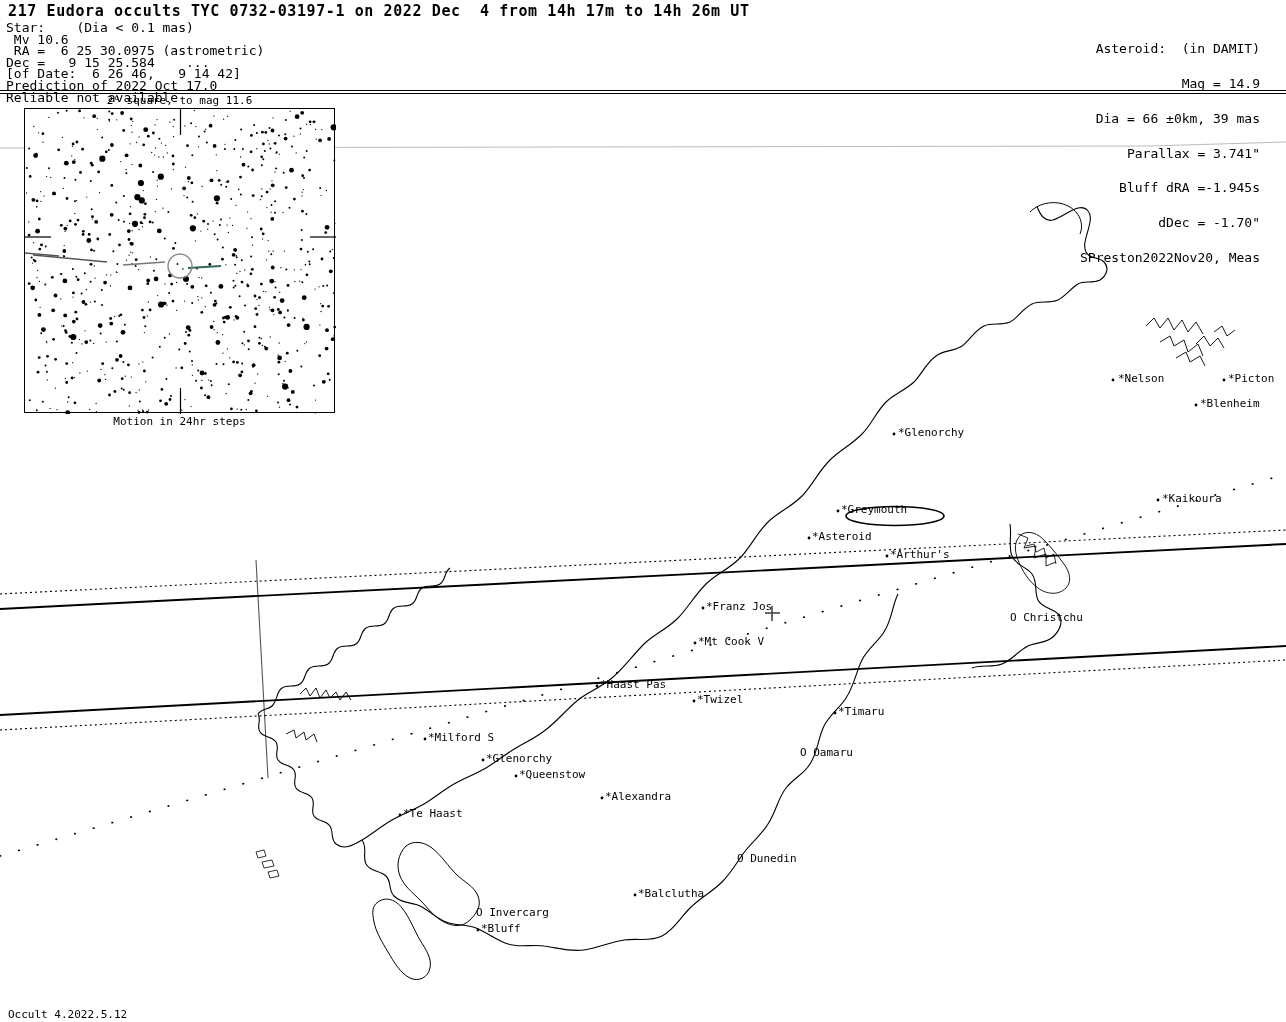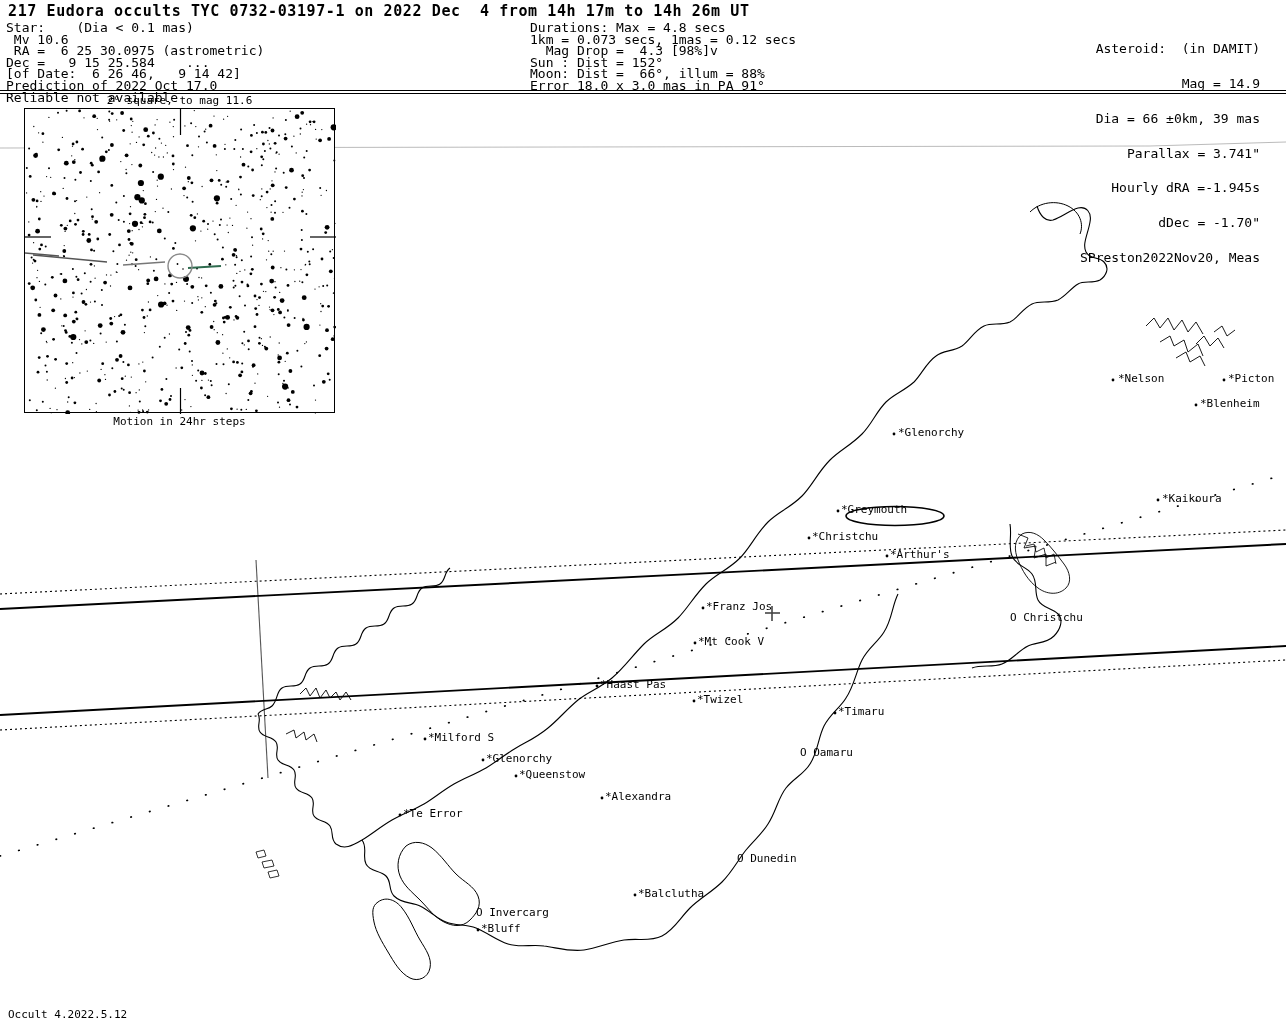--- a/index.html
+++ b/index.html
@@ -45,33 +45,27 @@
   <div id="title">217 Eudora occults TYC 0732-03197-1 on 2022 Dec  4 from 14h 17m to 14h 26m UT</div>
 
   <div class="hcol" id="hcol-star">Star:    (Dia &lt; 0.1 mas)
  Mv 10.6
  RA =  6 25 30.0975 (astrometric)
 Dec =   9 15 25.584    ...
 [of Date:  6 26 46,   9 14 42]
 Prediction of 2022 Oct 17.0
 Reliable not available</div>
 
-  <div class="hcol" id="hcol-dur">Durations: Max = 4.8 secs
-1km = 0.073 secs, 1mas = 0.12 secs
-  Mag Drop =  4.3 [98%]v
-Sun : Dist = 152°
-Moon: Dist =  66°, illum = 88%
-Error 18.0 x 3.0 mas in PA 91°</div>
 
   <div class="hcol" id="hcol-ast">
     <span class="l">Asteroid:  (in DAMIT)</span>
     <span class="l">Mag = 14.9</span>
     <span class="l">Dia = 66 ±0km, 39 mas</span>
     <span class="l">Parallax = 3.741"</span>
-    <span class="l">Hourly dRA =-1.945s</span>
+    <span class="l">Bluff dRA =-1.945s</span>
     <span class="l">dDec = -1.70"</span>
     <span class="l">SPreston2022Nov20, Meas</span>
   </div>
 
   <div id="hrule"></div>
   <div id="hrule2"></div>
 </div>
 
 <div id="map">
   <svg id="map-svg" width="1286" height="900" viewBox="0 0 1286 900">
@@ -197,34 +191,34 @@
       <circle cx="635" cy="801" r="1.4" fill="#000"></circle>
     </g>
   </svg>
 
   <div class="citylabel" style="left:1118px;top:279px;">*Nelson</div>
   <div class="citylabel" style="left:1228px;top:279px;">*Picton</div>
   <div class="citylabel" style="left:1200px;top:304px;">*Blenheim</div>
   <div class="citylabel" style="left:1162px;top:399px;">*Kaikoura</div>
   <div class="citylabel" style="left:898px;top:333px;">*Glenorchy</div>
   <div class="citylabel" style="left:841px;top:410px;">*Greymouth</div>
-  <div class="citylabel" style="left:812px;top:437px;">*Christchu</div>
+  <div class="citylabel" style="left:812px;top:437px;">*Asteroid</div>
   <div class="citylabel" style="left:890px;top:455px;">*Arthur's</div>
   <div class="citylabel" style="left:1010px;top:518px;">O Christchu</div>
   <div class="citylabel" style="left:706px;top:507px;">*Franz Jos</div>
   <div class="citylabel" style="left:698px;top:542px;">*Mt Cook V</div>
   <div class="citylabel" style="left:600px;top:585px;">*Haast Pas</div>
   <div class="citylabel" style="left:697px;top:600px;">*Twizel</div>
   <div class="citylabel" style="left:838px;top:612px;">*Timaru</div>
   <div class="citylabel" style="left:428px;top:638px;">*Milford S</div>
   <div class="citylabel" style="left:486px;top:659px;">*Glenorchy</div>
   <div class="citylabel" style="left:519px;top:675px;">*Queenstow</div>
   <div class="citylabel" style="left:800px;top:653px;">O Oamaru</div>
   <div class="citylabel" style="left:605px;top:697px;">*Alexandra</div>
-  <div class="citylabel" style="left:403px;top:714px;">*Te Error</div>
+  <div class="citylabel" style="left:403px;top:714px;">*Te Haast</div>
   <div class="citylabel" style="left:737px;top:759px;">O Dunedin</div>
   <div class="citylabel" style="left:638px;top:794px;">*Balclutha</div>
   <div class="citylabel" style="left:476px;top:813px;">O Invercarg</div>
   <div class="citylabel" style="left:481px;top:829px;">*Bluff</div>
 </div>
 
 <div id="sc-title">2° square, to mag 11.6</div>
 <div id="starchart">
   <svg id="sc-svg" width="311" height="305" viewBox="0 0 311 305">
     <g id="starfield" fill="#000">

